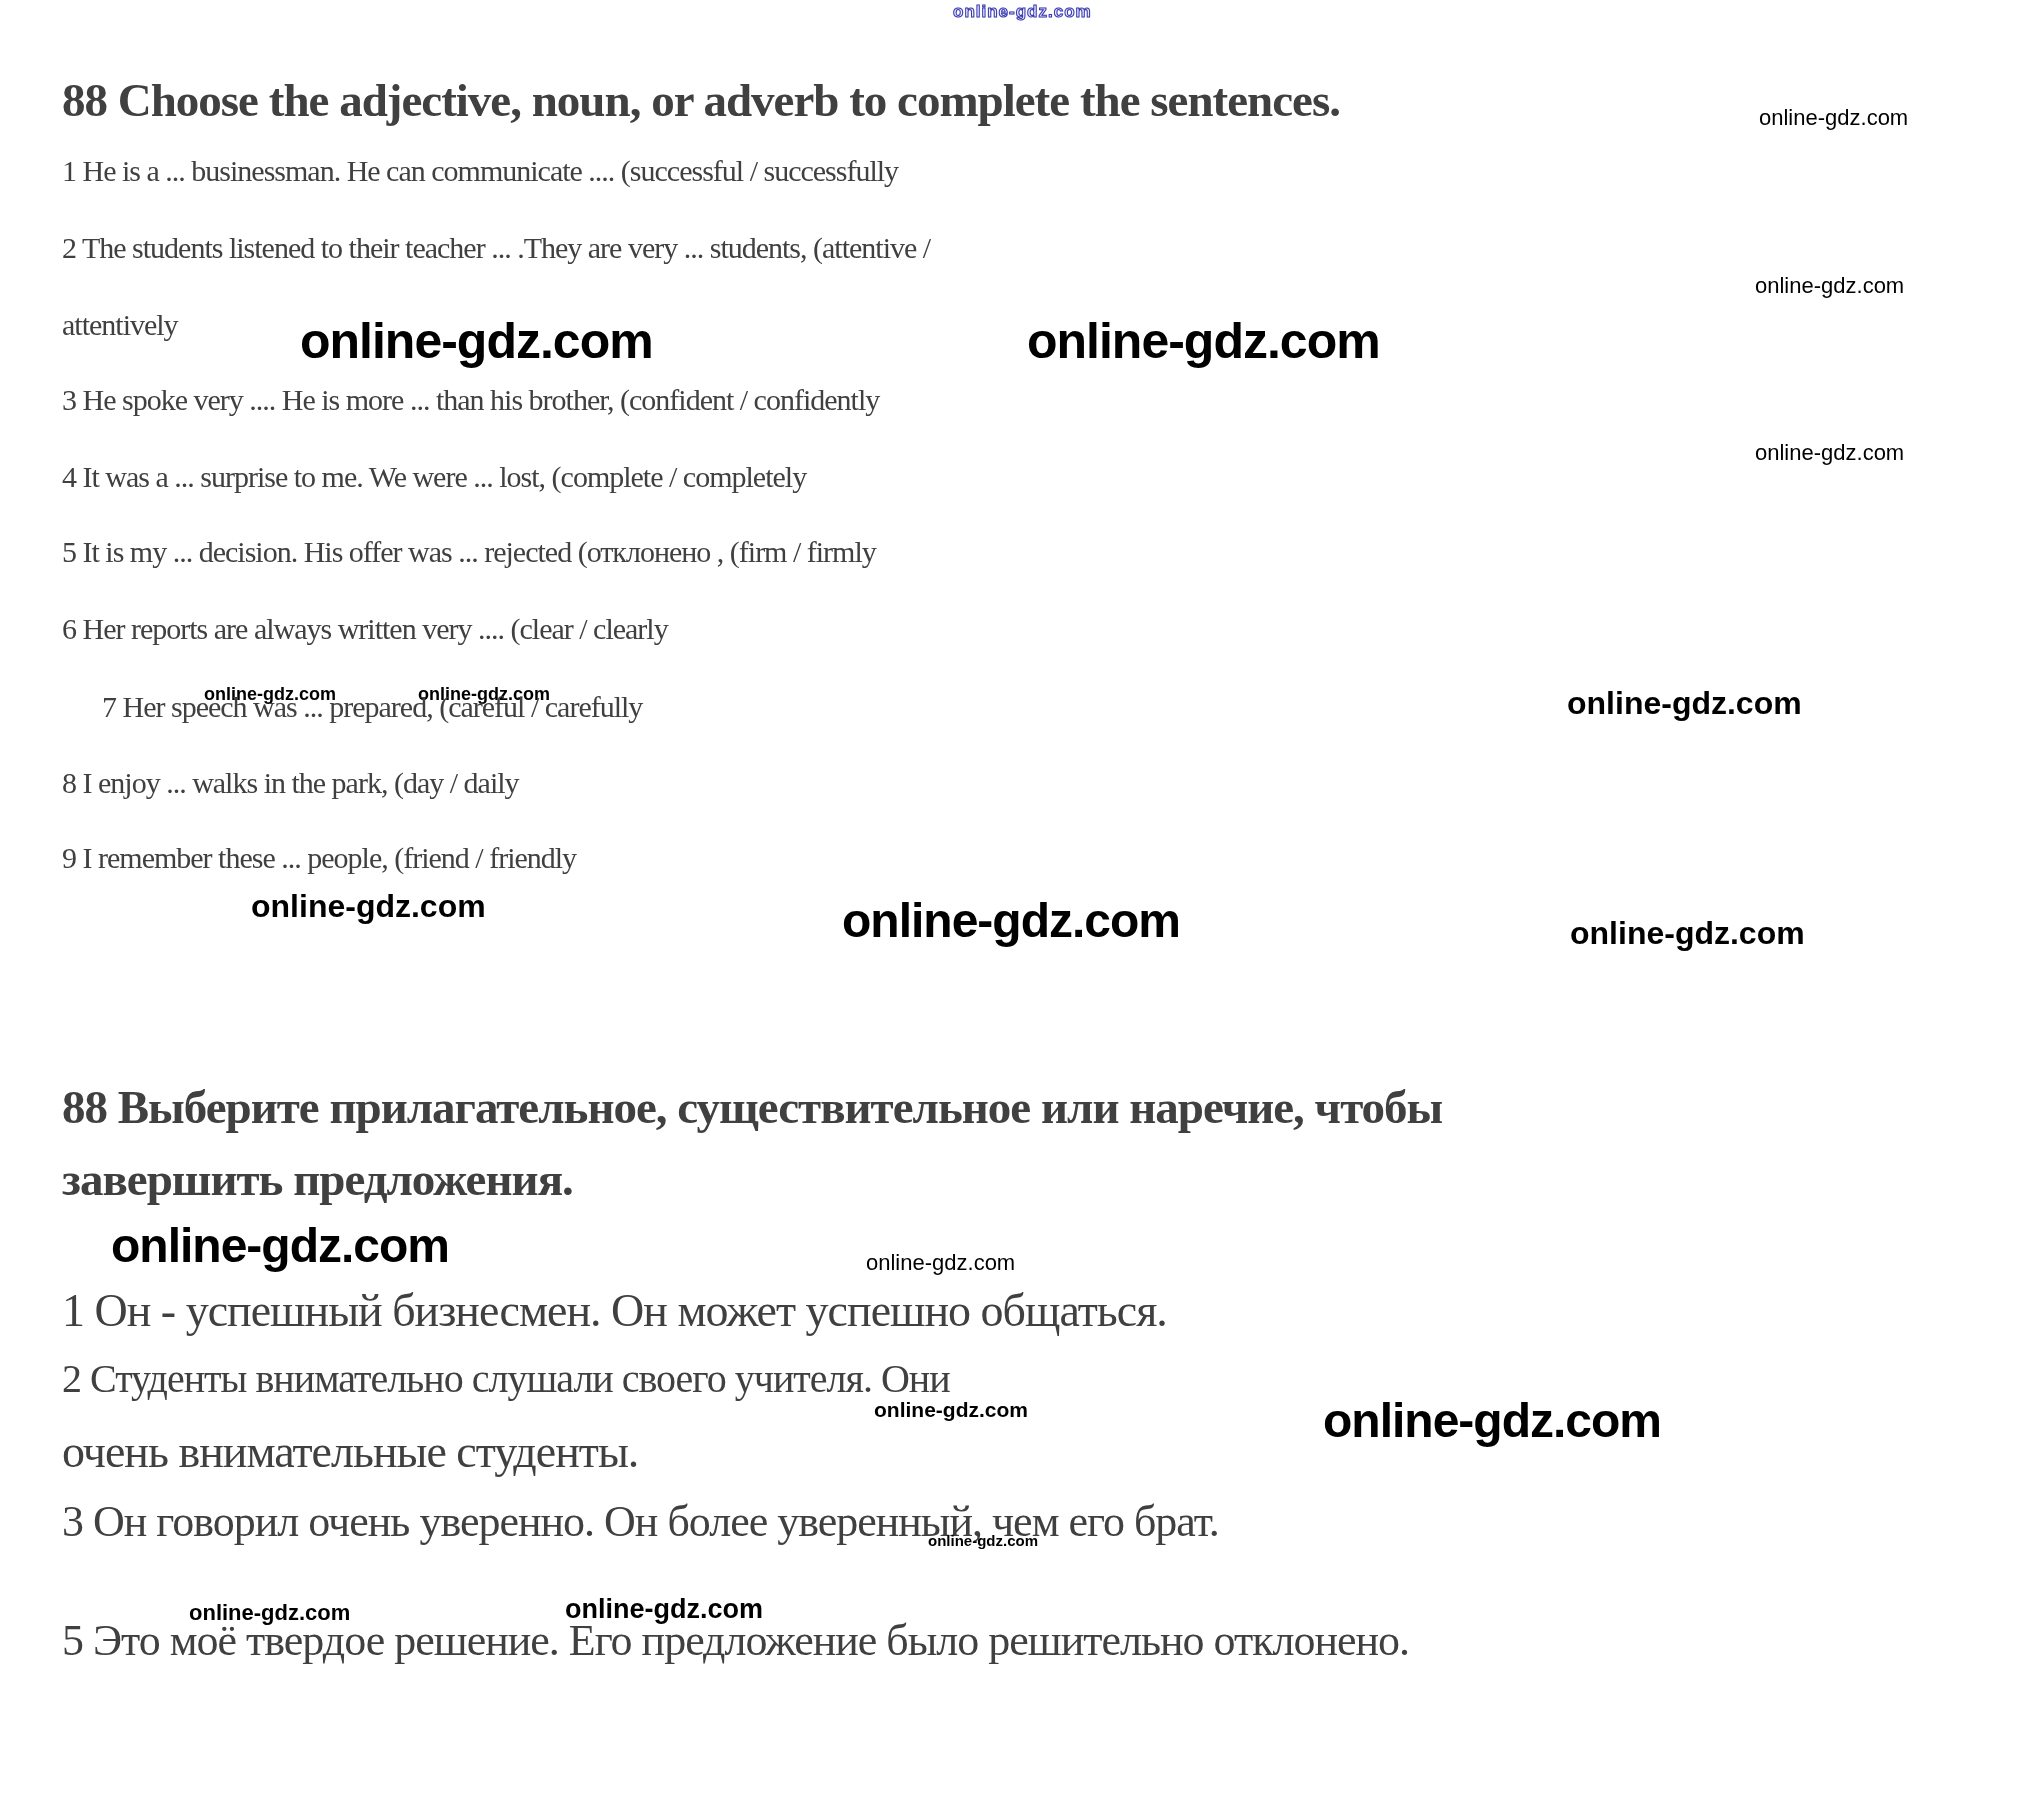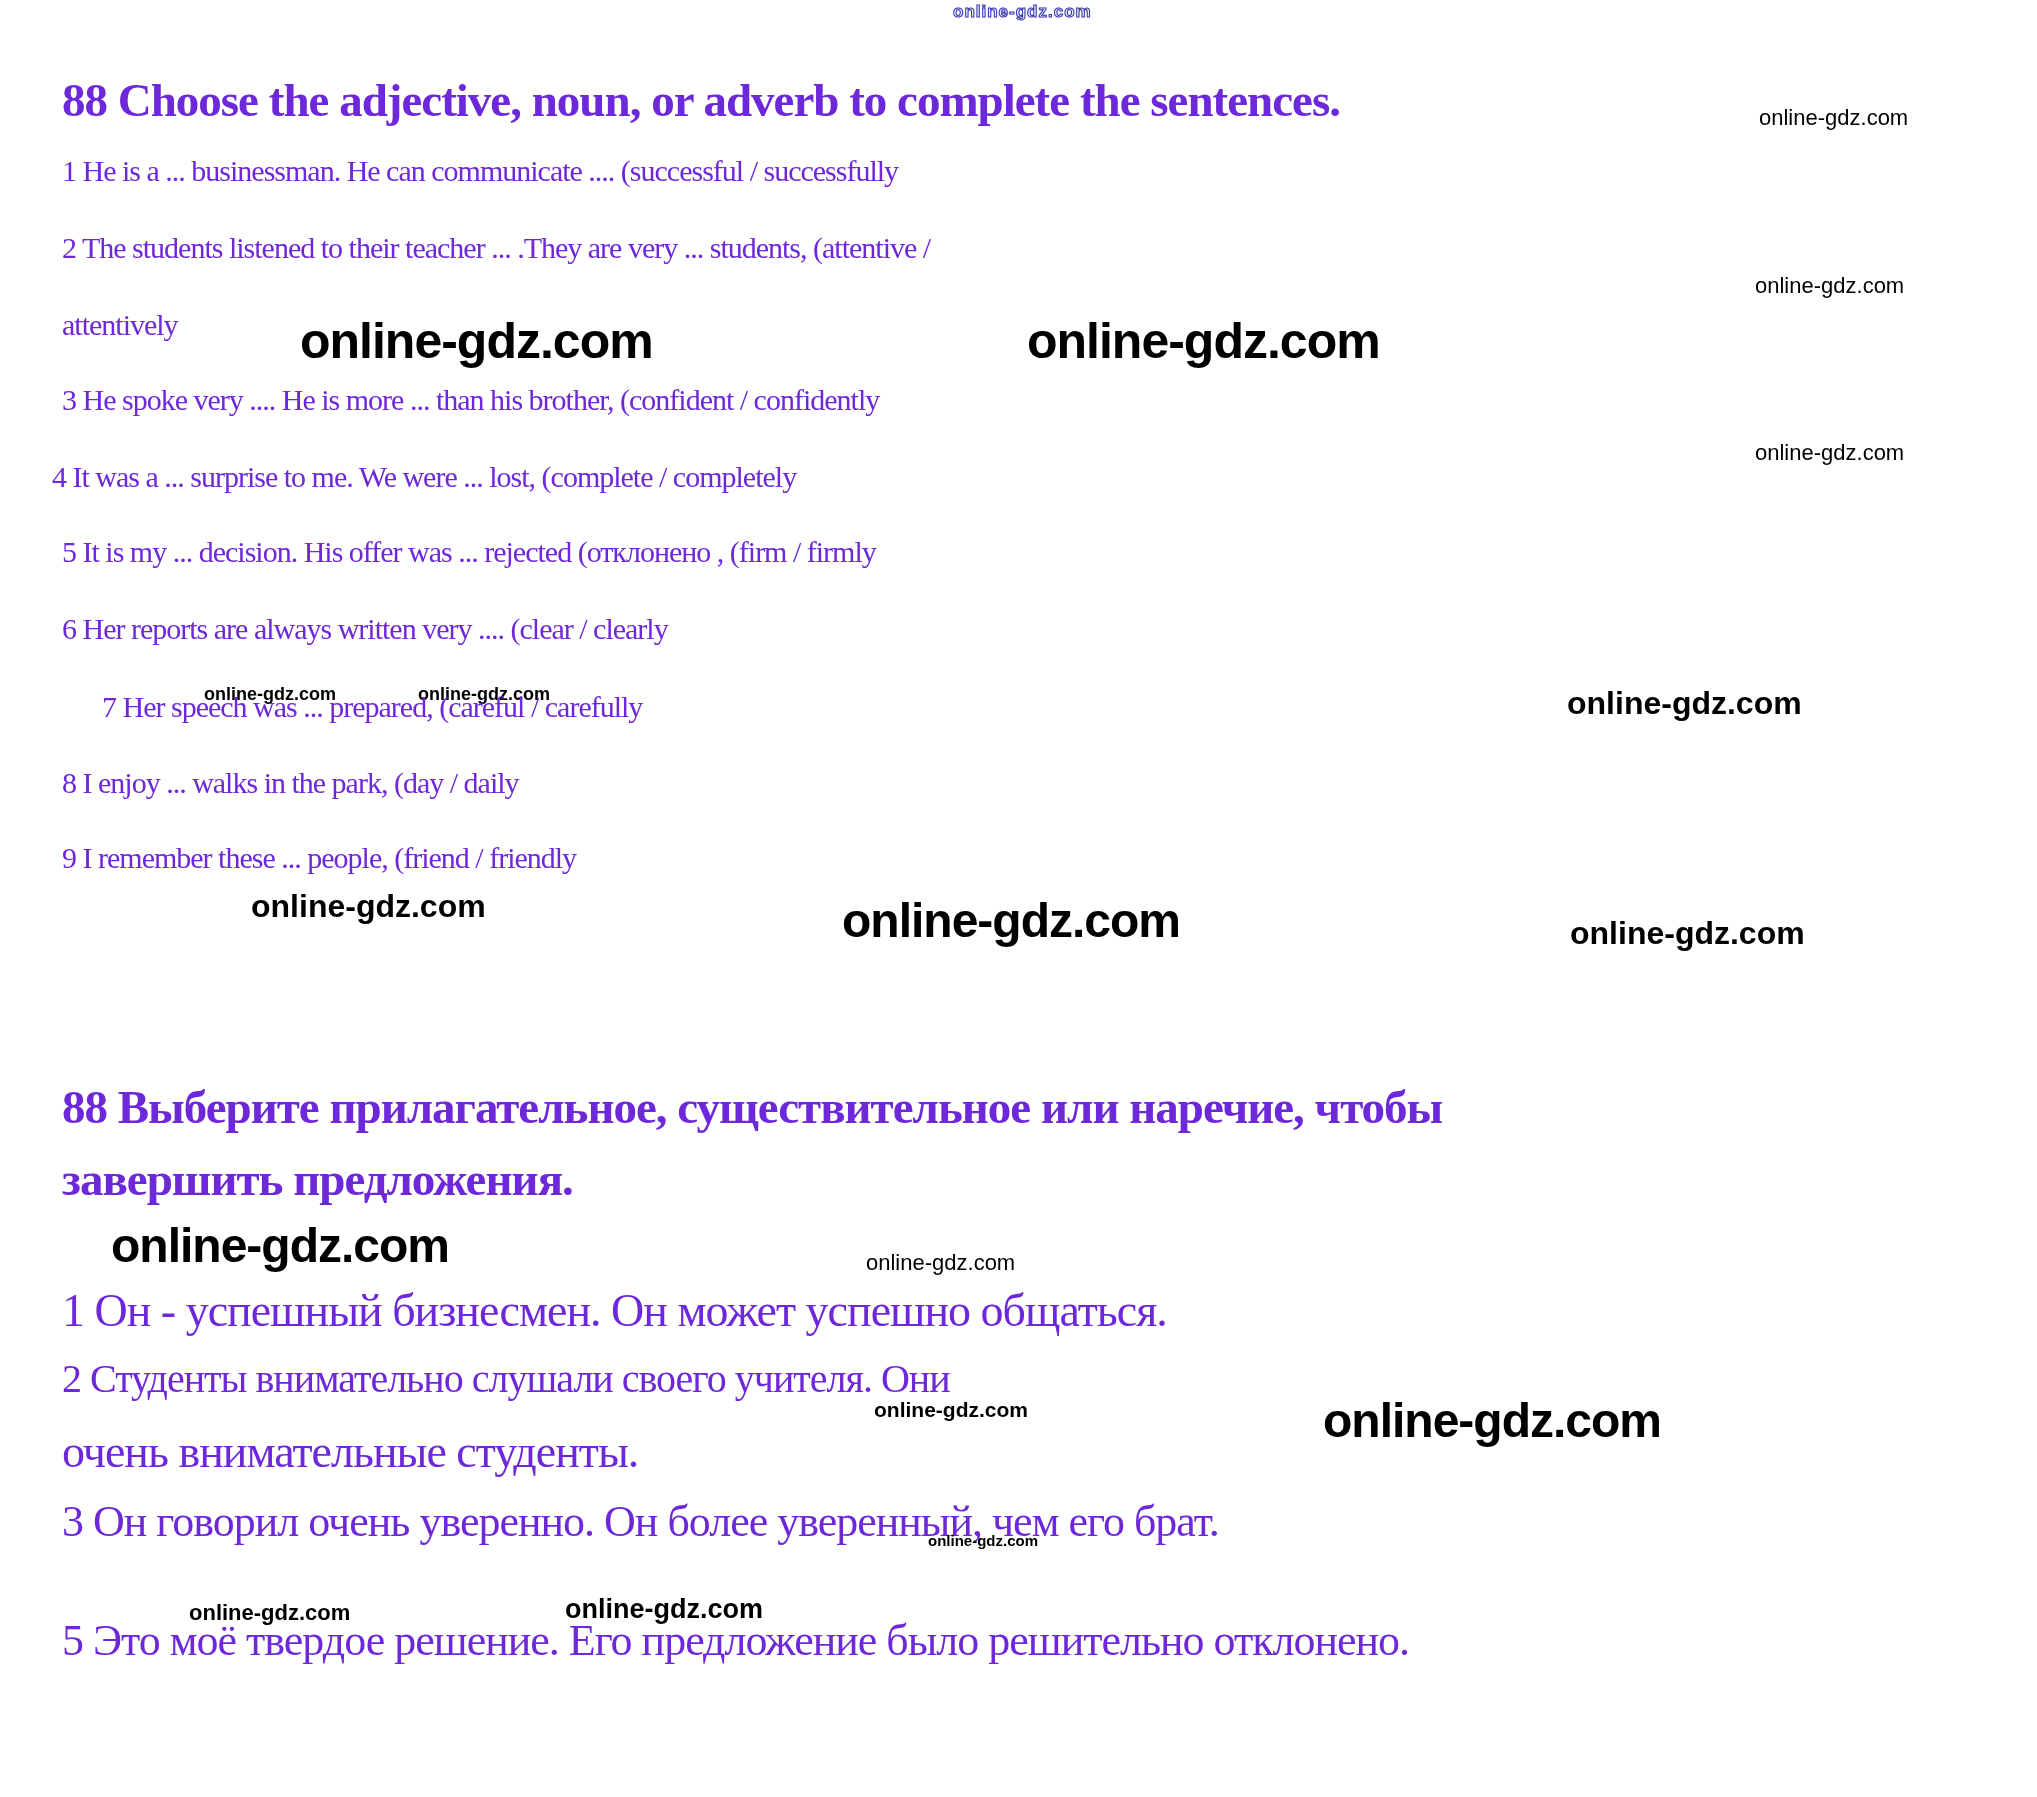--- a/index.html
+++ b/index.html
@@ -1,20 +1,20 @@
 <!DOCTYPE html>
 <html><head>
 <meta charset="utf-8">
 <style>
   html,body{margin:0;padding:0;background:#ffffff;}
   #page{position:relative;width:2038px;height:1798px;background:#ffffff;overflow:hidden;}
   .serif-line{
     position:absolute;
     font-family:"Liberation Serif","DejaVu Serif",serif;
-    color:#6d28d9;
+    color:#404040;
     white-space:nowrap;
     letter-spacing:-1px;
     line-height:1.1;
   }
   .en-body{font-size:30px;}
   .ru-body{font-size:44px;}
   .heading{font-weight:bold;font-size:47px;}
   .wm{
     position:absolute;
     font-family:"Liberation Sans","DejaVu Sans",sans-serif;
@@ -47,21 +47,21 @@
   <div class="serif-line en-body" style="left:62px;top:231px;">2 The students listened to their teacher ... .They are very ... students, (attentive /</div>
   <div class="wm wm-small" style="left:1755px;top:275px;">online-gdz.com</div>
 
   <div class="serif-line en-body" style="left:62px;top:308px;">attentively</div>
   <div class="wm wm-big" style="left:300px;top:316px;">online-gdz.com</div>
   <div class="wm wm-big" style="left:1027px;top:316px;">online-gdz.com</div>
 
   <div class="serif-line en-body" style="left:62px;top:383px;">3 He spoke very .... He is more ... than his brother, (confident / confidently</div>
   <div class="wm wm-small" style="left:1755px;top:442px;">online-gdz.com</div>
 
-  <div class="serif-line en-body" style="left:52px;top:460px;">4 It was a ... surprise to me. We were ... lost, (complete / completely</div>
+  <div class="serif-line en-body" style="left:62px;top:460px;">4 It was a ... surprise to me. We were ... lost, (complete / completely</div>
   <div class="serif-line en-body" style="left:62px;top:535px;">5 It is my ... decision. His offer was ... rejected (отклонено , (firm / firmly</div>
   <div class="serif-line en-body" style="left:62px;top:612px;">6 Her reports are always written very .... (clear / clearly</div>
 
   <div class="wm wm-tiny" style="left:204px;top:685px;">online-gdz.com</div>
   <div class="wm wm-tiny" style="left:418px;top:685px;">online-gdz.com</div>
   <div class="wm wm-med" style="left:1567px;top:687px;">online-gdz.com</div>
 
   <div class="serif-line en-body" style="left:62px;top:690px;margin-left:40px;">7 Her speech was ... prepared, (careful / carefully</div>
   <div class="serif-line en-body" style="left:62px;top:766px;">8 I enjoy ... walks in the park, (day / daily</div>
   <div class="serif-line en-body" style="left:62px;top:841px;">9 I remember these ... people, (friend / friendly</div>

